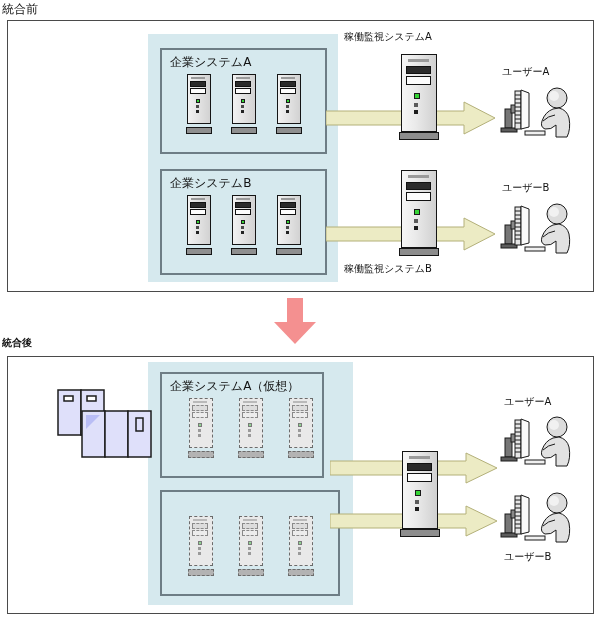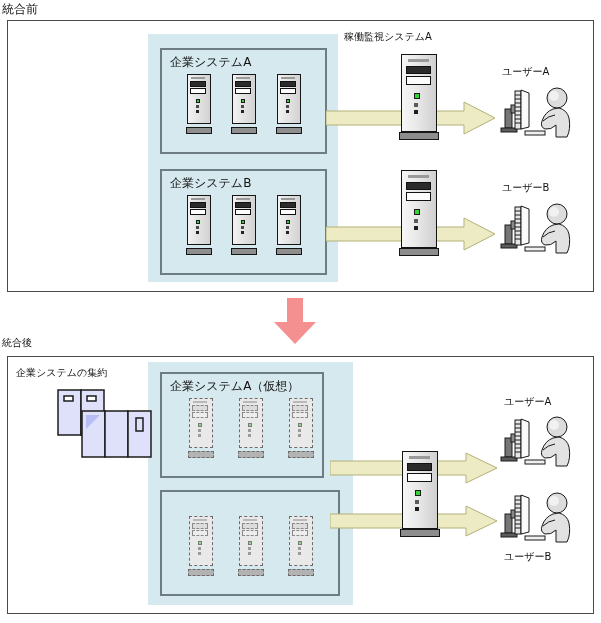--- a/index.html
+++ b/index.html
@@ -329,20 +329,21 @@
     <div class="bigtower" style="left:391px; top:149px;">
       <div class="body"></div>
       <div class="slot"></div>
       <div class="bar1"></div>
       <div class="bar2"></div>
       <div class="led"></div>
       <div class="dot1"></div>
       <div class="dot2"></div>
       <div class="base"></div>
     </div>
+    <div class="lbl" style="left:336px; top:240px;">稼働監視システムB</div>
 
     <div class="lbl" style="left:494px; top:43px;">ユーザーA</div>
     <svg class="userfig" style="left:491px; top:64px;" width="76" height="56" viewBox="0 0 76 56">
       <g>
         <rect x="6" y="24" width="7" height="19" fill="#767676" stroke="#1a1a1a" stroke-width="1"></rect>
         <rect x="2" y="43" width="16" height="4" fill="#5c5c5c" stroke="#1a1a1a" stroke-width="1"></rect>
         <rect x="12" y="20" width="5" height="8" fill="#8a8a8a" stroke="#1a1a1a" stroke-width="1"></rect>
         <rect x="16" y="6" width="6" height="38" fill="#e6e6e6" stroke="#1a1a1a" stroke-width="1"></rect>
         <g stroke="#1a1a1a" stroke-width="1">
           <line x1="16" y1="10" x2="22" y2="10"></line>
@@ -388,27 +389,26 @@
         <path d="M44 36 Q49 31 56 30" fill="none" stroke="#1a1a1a" stroke-width="1"></path>
       </g>
     </svg>
 
   </div>
 
   <svg class="arrow" style="left:272px; top:298px;" width="46" height="47" viewBox="0 0 46 47">
     <polygon points="15,0 31,0 31,24 44,24 23,46 2,24 15,24" fill="#f49090"></polygon>
   </svg>
 
-  <div class="lbl" style="left:2px; top:335px;">統合後</div>
+  <div class="lbl" style="left:2px; top:335px;font-weight:bold;">統合後</div>
 
   <div class="panel" style="left:7px; top:356px; width:587px; height:258px;">
 
     <div class="cyanbox" style="left:140px; top:5px; width:205px; height:243px;"></div>
 
-    <div class="lbl" style="left:8px; top:8px;">企業システムの集約</div>
     <svg class="cluster" style="left:49px; top:32px;" width="95" height="70" viewBox="0 0 95 70">
       <rect x="1" y="1" width="23" height="45" fill="#dfe0fa" stroke="#1c1c1c" stroke-width="1.5"></rect>
       <rect x="7" y="7" width="9" height="5" fill="#ffffff" stroke="#1c1c1c" stroke-width="1.5"></rect>
       <rect x="24" y="1" width="23" height="45" fill="#dfe0fa" stroke="#1c1c1c" stroke-width="1.5"></rect>
       <rect x="30" y="7" width="9" height="5" fill="#ffffff" stroke="#1c1c1c" stroke-width="1.5"></rect>
       <rect x="25" y="22" width="23" height="46" fill="#dfe0fa" stroke="#1c1c1c" stroke-width="1.5"></rect>
       <polygon points="29,26 43,26 29,40" fill="#b9bdf5"></polygon>
       <rect x="48" y="22" width="23" height="46" fill="#dfe0fa" stroke="#1c1c1c" stroke-width="1.5"></rect>
       <rect x="71" y="22" width="23" height="46" fill="#dfe0fa" stroke="#1c1c1c" stroke-width="1.5"></rect>
       <rect x="79" y="29" width="7" height="13" fill="#dfe0fa" stroke="#1c1c1c" stroke-width="1.5"></rect>

